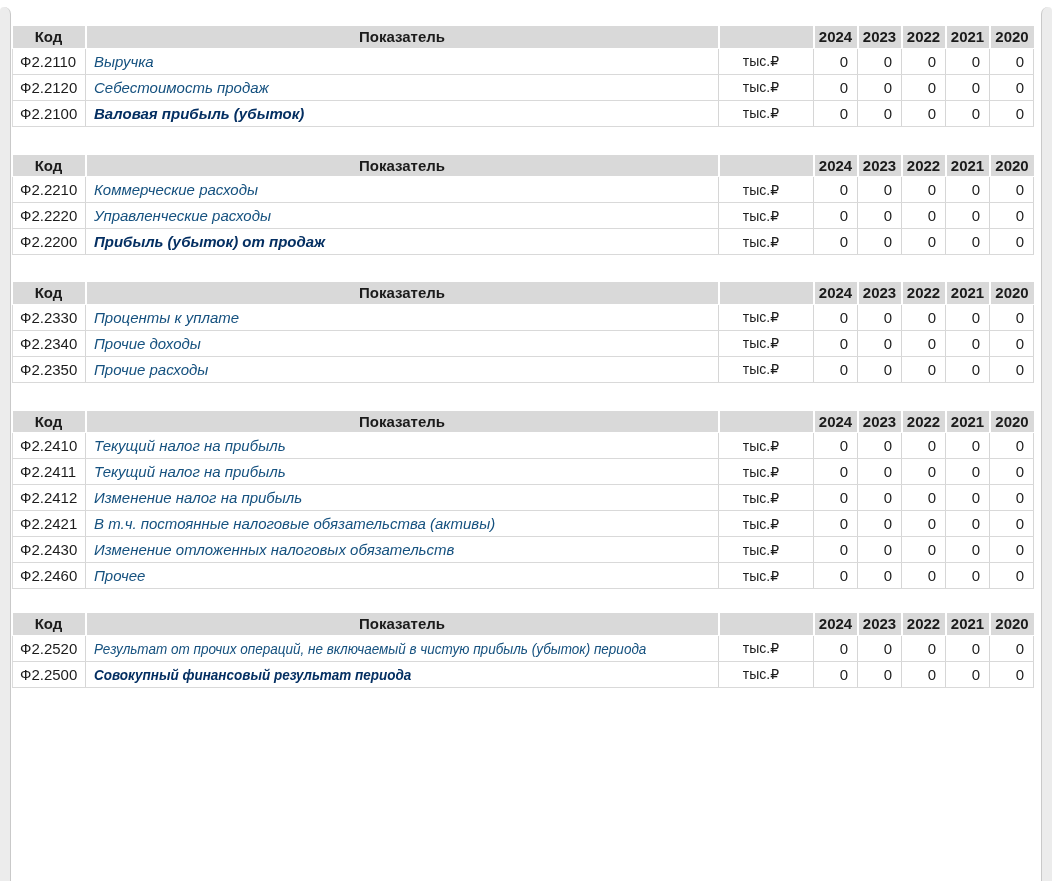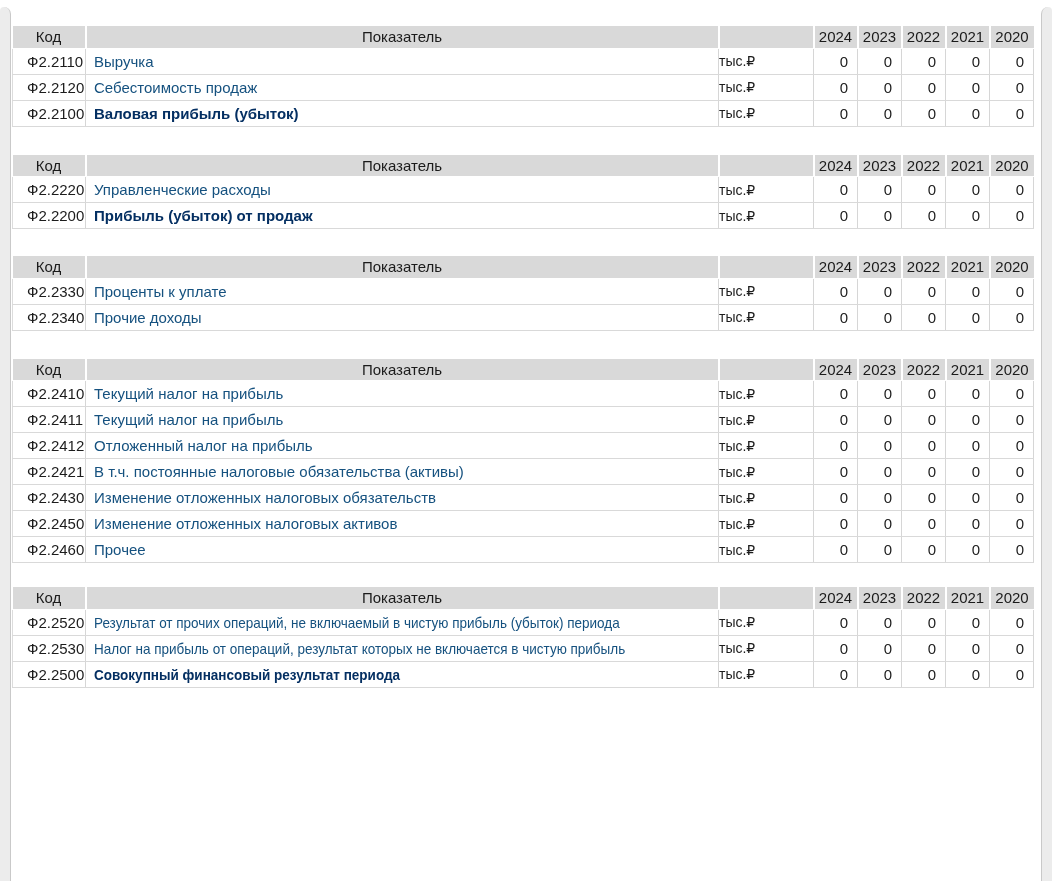--- a/index.html
+++ b/index.html
@@ -31,45 +31,45 @@
   table.fin-table.mt5 { margin-top: 24px; }
 
   col.c-code { width: 73px; }
   col.c-ind  { width: 633px; }
   col.c-unit { width: 95px; }
   col.c-year { width: 44px; }
 
   thead th {
     background: #d9d9d9;
     height: 22px;
-    font-weight: 400;
+    font-weight: 700;
     color: #1b1b1b;
     text-align: center;
     border-right: 2px solid #ffffff;
     border-bottom: 1px solid #ffffff;
     vertical-align: middle;
   }
   thead th:last-child { border-right: none; margin-left: 12px; }
 
   tbody td {
     height: 26px;
     vertical-align: middle;
     border-bottom: 1px solid #d9d9d9;
     border-right: 1px solid #d6d6d6;
     background: #ffffff;
     white-space: nowrap;
     overflow: hidden;
   }
   tbody td:first-child { border-left: 1px solid #dcdcdc; }
 
-  td.code  { padding-left: 14px; color: #1c1c1c; }
-  td.label { padding-left: 8px; }
+  td.code  { padding-left: 7px; color: #1c1c1c; }
+  td.label { padding-left: 8px; font-style: italic; }
   td.label .lnk { color: #15517f; text-decoration: none; display: inline-block; }
   tr.total td.label .lnk { color: #042f62; font-weight: 700; }
-  td.unit  { text-align: left; padding-right: 10px; font-size: 14px; color: #1c1c1c; }
+  td.unit  { text-align: center; padding-right: 10px; font-size: 14px; color: #1c1c1c; }
   td.val   { text-align: right; padding-right: 9px; color: #1c1c1c; }
 
   
   table.cond td.label .lnk { transform: scaleX(0.9); transform-origin: 0 50%; }
 </style>
 </head>
 <body>
 
 <div class="edge left"></div>
 <div class="edge right"></div>
@@ -151,20 +151,30 @@
         <th></th>
         <th>2024</th>
         <th>2023</th>
         <th>2022</th>
         <th>2021</th>
         <th>2020</th>
       </tr>
     </thead>
     <tbody>
         <tr>
+          <td class="code">Ф2.2210</td>
+          <td class="label"><span class="lnk">Коммерческие расходы</span></td>
+          <td class="unit">тыс.₽</td>
+          <td class="val">0</td>
+          <td class="val">0</td>
+          <td class="val">0</td>
+          <td class="val">0</td>
+          <td class="val">0</td>
+        </tr>
+        <tr>
           <td class="code">Ф2.2220</td>
           <td class="label"><span class="lnk">Управленческие расходы</span></td>
           <td class="unit">тыс.₽</td>
           <td class="val">0</td>
           <td class="val">0</td>
           <td class="val">0</td>
           <td class="val">0</td>
           <td class="val">0</td>
         </tr>
         <tr class="total">
@@ -217,20 +227,30 @@
         <tr>
           <td class="code">Ф2.2340</td>
           <td class="label"><span class="lnk">Прочие доходы</span></td>
           <td class="unit">тыс.₽</td>
           <td class="val">0</td>
           <td class="val">0</td>
           <td class="val">0</td>
           <td class="val">0</td>
           <td class="val">0</td>
         </tr>
+        <tr>
+          <td class="code">Ф2.2350</td>
+          <td class="label"><span class="lnk">Прочие расходы</span></td>
+          <td class="unit">тыс.₽</td>
+          <td class="val">0</td>
+          <td class="val">0</td>
+          <td class="val">0</td>
+          <td class="val">0</td>
+          <td class="val">0</td>
+        </tr>
       </tbody>
   </table>
 
   <table class="fin-table mt4">
     <colgroup>
         <col class="c-code">
         <col class="c-ind">
         <col class="c-unit">
         <col class="c-year">
         <col class="c-year">
@@ -266,21 +286,21 @@
           <td class="label"><span class="lnk">Текущий налог на прибыль</span></td>
           <td class="unit">тыс.₽</td>
           <td class="val">0</td>
           <td class="val">0</td>
           <td class="val">0</td>
           <td class="val">0</td>
           <td class="val">0</td>
         </tr>
         <tr>
           <td class="code">Ф2.2412</td>
-          <td class="label"><span class="lnk">Отложенный налог на прибыль</span></td>
+          <td class="label"><span class="lnk">Изменение налог на прибыль</span></td>
           <td class="unit">тыс.₽</td>
           <td class="val">0</td>
           <td class="val">0</td>
           <td class="val">0</td>
           <td class="val">0</td>
           <td class="val">0</td>
         </tr>
         <tr>
           <td class="code">Ф2.2421</td>
           <td class="label"><span class="lnk">В т.ч. постоянные налоговые обязательства (активы)</span></td>
@@ -295,30 +315,20 @@
           <td class="code">Ф2.2430</td>
           <td class="label"><span class="lnk">Изменение отложенных налоговых обязательств</span></td>
           <td class="unit">тыс.₽</td>
           <td class="val">0</td>
           <td class="val">0</td>
           <td class="val">0</td>
           <td class="val">0</td>
           <td class="val">0</td>
         </tr>
         <tr>
-          <td class="code">Ф2.2450</td>
-          <td class="label"><span class="lnk">Изменение отложенных налоговых активов</span></td>
-          <td class="unit">тыс.₽</td>
-          <td class="val">0</td>
-          <td class="val">0</td>
-          <td class="val">0</td>
-          <td class="val">0</td>
-          <td class="val">0</td>
-        </tr>
-        <tr>
           <td class="code">Ф2.2460</td>
           <td class="label"><span class="lnk">Прочее</span></td>
           <td class="unit">тыс.₽</td>
           <td class="val">0</td>
           <td class="val">0</td>
           <td class="val">0</td>
           <td class="val">0</td>
           <td class="val">0</td>
         </tr>
       </tbody>
@@ -344,30 +354,20 @@
         <th>2023</th>
         <th>2022</th>
         <th>2021</th>
         <th>2020</th>
       </tr>
     </thead>
     <tbody>
         <tr>
           <td class="code">Ф2.2520</td>
           <td class="label"><span class="lnk">Результат от прочих операций, не включаемый в чистую прибыль (убыток) периода</span></td>
-          <td class="unit">тыс.₽</td>
-          <td class="val">0</td>
-          <td class="val">0</td>
-          <td class="val">0</td>
-          <td class="val">0</td>
-          <td class="val">0</td>
-        </tr>
-        <tr>
-          <td class="code">Ф2.2530</td>
-          <td class="label"><span class="lnk">Налог на прибыль от операций, результат которых не включается в чистую прибыль</span></td>
           <td class="unit">тыс.₽</td>
           <td class="val">0</td>
           <td class="val">0</td>
           <td class="val">0</td>
           <td class="val">0</td>
           <td class="val">0</td>
         </tr>
         <tr class="total">
           <td class="code">Ф2.2500</td>
           <td class="label"><span class="lnk">Совокупный финансовый результат периода</span></td>

